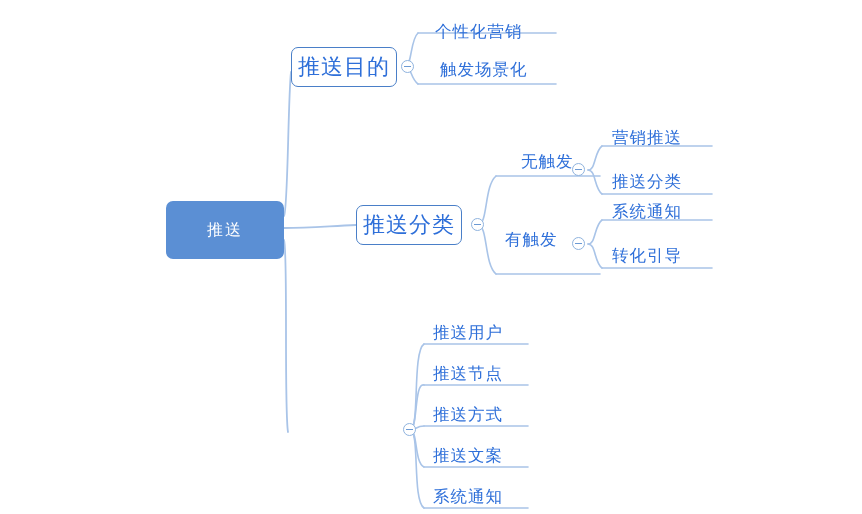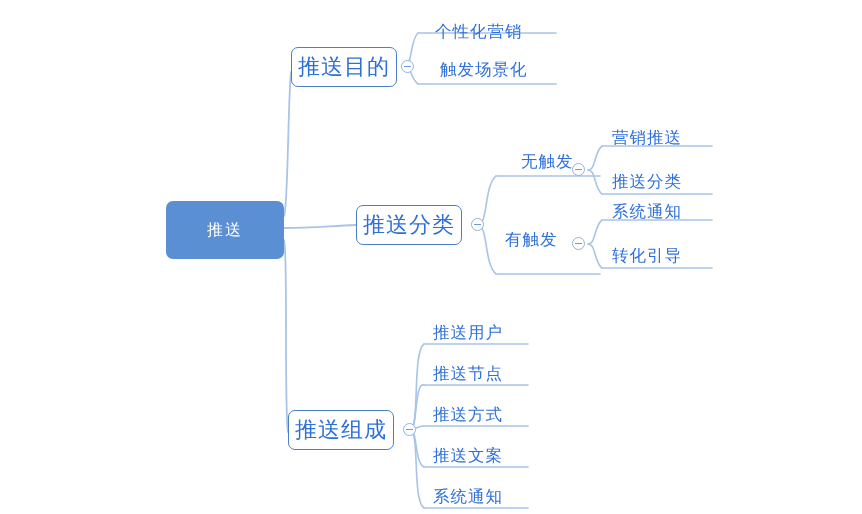--- a/index.html
+++ b/index.html
@@ -174,23 +174,20 @@
 
   <div class="text-node" style="left:505px; top:232px;">有触发</div>
   <div class="toggle" style="left:572px; top:237px;"></div>
 
   <div class="text-node" style="left:612px; top:130px;">营销推送</div>
   <div class="text-node" style="left:612px; top:174px;">推送分类</div>
 
   <div class="text-node" style="left:612px; top:204px;">系统通知</div>
   <div class="text-node" style="left:612px; top:248px;">转化引导</div>
 
-  <div class="branch-node" id="branch-compose">
-    <span class="branch-label">推送组成</span>
-  </div>
   <div class="toggle" style="left:403px; top:423px;"></div>
 
   <div class="text-node" style="left:433px; top:325px;">推送用户</div>
   <div class="text-node" style="left:433px; top:366px;">推送节点</div>
   <div class="text-node" style="left:433px; top:407px;">推送方式</div>
   <div class="text-node" style="left:433px; top:448px;">推送文案</div>
   <div class="text-node" style="left:433px; top:489px;">系统通知</div>
 
 </div>
 

